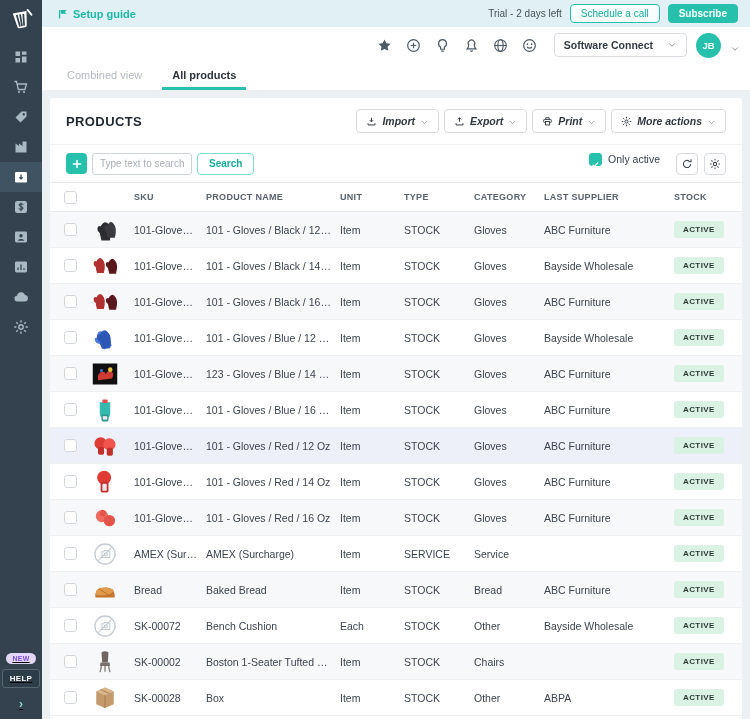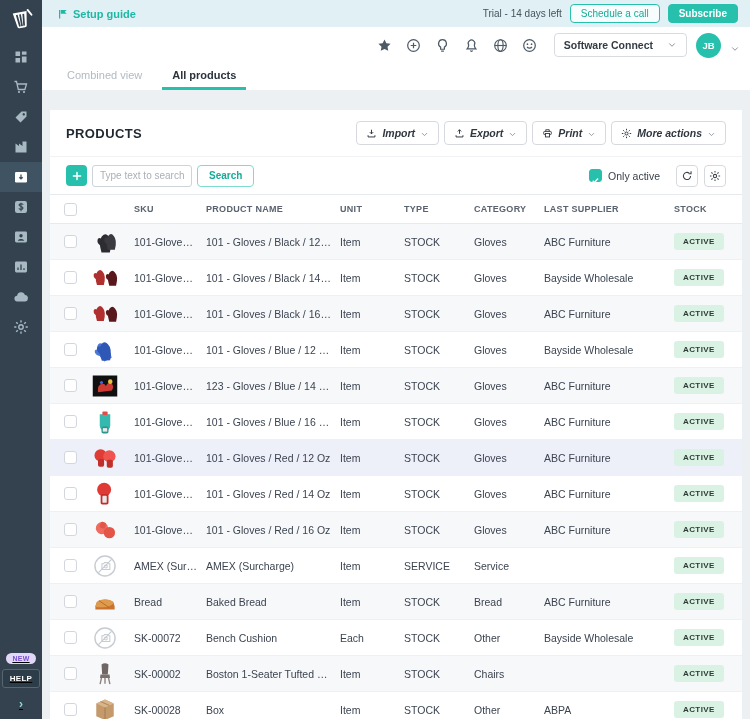--- a/index.html
+++ b/index.html
@@ -54,21 +54,21 @@
     font-size:9.5px; font-weight:bold; display:flex; align-items:center; justify-content:center;
     cursor:pointer; }
   .av-chev { cursor:pointer; }
 
   .tabs { height:27px; background:#fff; display:flex; align-items:stretch; gap:0;
     padding-left:15px; flex-shrink:0; }
   .tab { font-size:11px; display:flex; align-items:center; padding:0 10px; cursor:pointer;
     color:#b3bac1; border-bottom:3px solid transparent; margin-right:10px; }
   .tab.active { color:#2b333d; font-weight:bold; border-bottom-color:#27c0ad; }
 
-  .content { flex:1; background:#edf0f2; padding:20px 8px 0 8px; min-height:0; }
+  .content { flex:1; background:#edf0f2; padding:8px 8px 0 8px; min-height:0; }
   .card { background:#fff; height:100%; display:flex; flex-direction:column; }
 
   .card-head { height:46px; display:flex; align-items:center; padding:0 16px; flex-shrink:0; }
   .page-title { font-size:13px; letter-spacing:.4px; color:#1f2730; font-weight:bold; }
   .actions { margin-left:auto; display:flex; gap:5px; }
   .act-btn { display:flex; align-items:center; gap:5px; border:1px solid #d6dade; background:#fff;
     border-radius:4px; padding:5px 9px; font-size:10.5px; font-weight:bold; color:#30373f;
     cursor:pointer; font-family:"Liberation Sans",sans-serif;font-style:italic; }
   .act-btn .ic { width:11px; height:11px; }
   .act-btn .chev { width:9px; height:9px; color:#8a949e; }
@@ -77,21 +77,21 @@
     border-top:1px solid #f0f2f4; flex-shrink:0; }
   .add-btn { width:21px; height:21px; background:#27c0ad; border:none; border-radius:4px;
     color:#fff; cursor:pointer; display:flex; align-items:center; justify-content:center; padding:0;}
   .add-btn .ic { width:12px; height:12px; }
   .search-input { width:100px; height:22px; border:1px solid #cfd4d9; border-radius:3px;
     font-size:10px; padding:0 7px; color:#333; font-family:"Liberation Sans",sans-serif; }
   .search-input::placeholder { color:#a9b0b7; }
   .btn-search { height:22px; background:#fff; border:1px solid #7ddccf; color:#14ab98;
     font-size:10px; font-weight:bold; border-radius:4px; padding:0 11px; cursor:pointer;
     font-family:"Liberation Sans",sans-serif; }
-  .toolbar-right { margin-left:auto; display:flex; align-items:center; gap:6px; }
+  .toolbar-right { margin-left:auto; display:flex; gap:6px; }
   .cb { width:13px; height:13px; border:1px solid #d3d7dd; border-radius:3px; background:#fff;
     display:inline-flex; align-items:center; justify-content:center; cursor:pointer; flex-shrink:0;}
   .cb.checked { background:#27c0ad; border-color:#27c0ad; }
   .cb .ic { width:9px; height:9px; }
   .only-active-label { font-size:10.5px; color:#39424d; margin-right:10px; cursor:pointer; }
   .sq-btn { width:22px; height:22px; border:1px solid #d6dade; background:#fff; border-radius:4px;
     display:flex; align-items:center; justify-content:center; cursor:pointer; color:#3c434b; padding:0;}
   .sq-btn .ic { width:12px; height:12px; }
 
   .grid-cols { display:grid;
@@ -207,21 +207,21 @@
 
     <div class="topbar">
       <div class="setup">
         <span class="ic"><svg viewBox="0 0 16 16" width="100%" height="100%" xmlns="http://www.w3.org/2000/svg">
               <path d="M3.5 2.5v11.5" stroke="currentColor" stroke-width="1.6"></path>
               <path d="M5 2.5h8L10.3 5 13 7.5H5Z" fill="currentColor"></path>
             </svg></span>
         <span>Setup guide</span>
       </div>
       <div class="topbar-right">
-        <span class="trial">Trial - 14 days left</span>
+        <span class="trial">Trial - 2 days left</span>
         <button class="btn-schedule">Schedule a call</button>
         <button class="btn-subscribe">Subscribe</button>
       </div>
     </div>
 
     <div class="iconbar">
       <div class="hdr-icons" id="hdr-icons">
   <span class="ic"><svg viewBox="0 0 16 16" width="100%" height="100%" xmlns="http://www.w3.org/2000/svg">
               <path d="M8 1.5l2 4.1 4.5.6-3.3 3.1.8 4.4L8 11.6l-4 2.1.8-4.4L1.5 6.2 6 5.6Z" fill="currentColor"></path>
             </svg></span>

